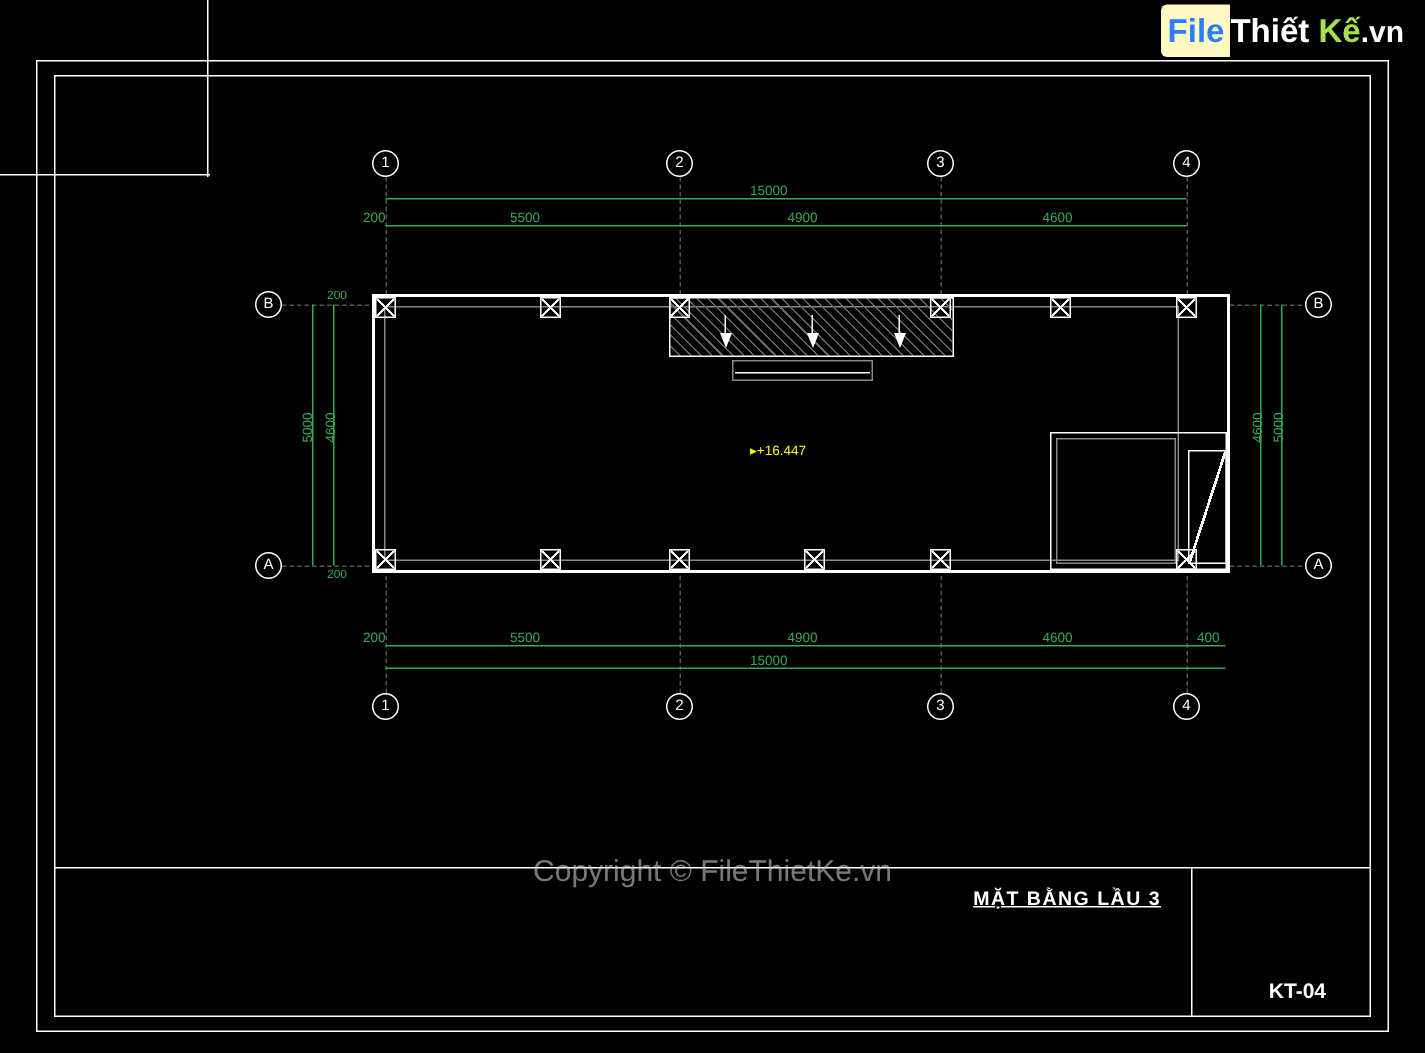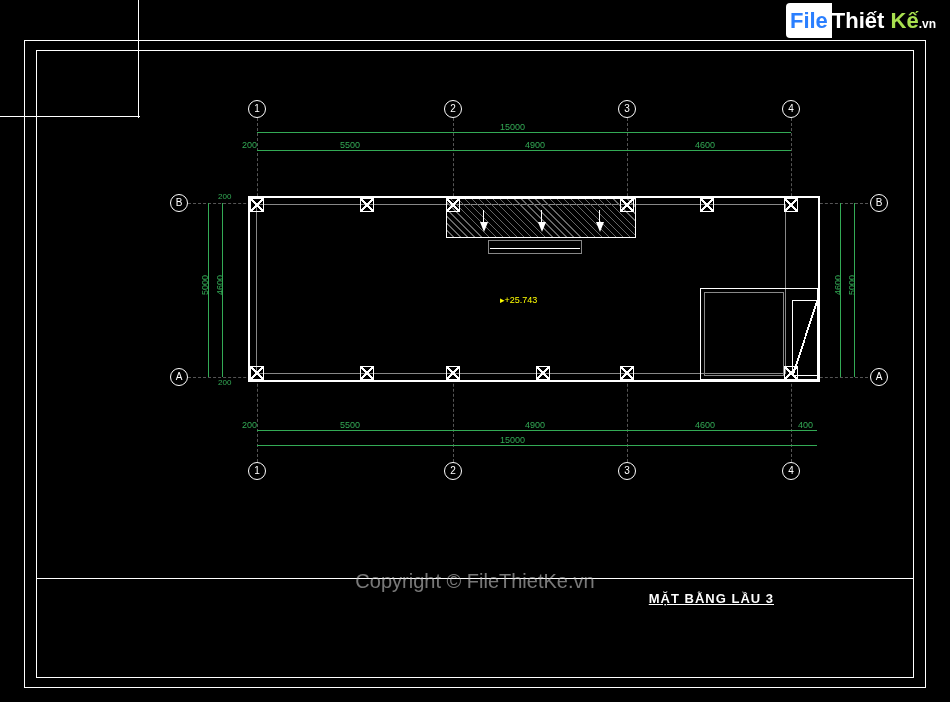--- a/index.html
+++ b/index.html
@@ -12,24 +12,24 @@
   overflow: hidden;
 }
 .watermark-logo {
   position: absolute;
   top: 8px;
   right: 14px;
   font-size: 22px;
   font-weight: bold;
   z-index: 10;
 }
-.watermark-logo .file { color: #2a7fff; background: #ffffff; padding: 5px 4px; border-radius: 4px 0 0 4px; }
+.watermark-logo .file { color: #2a7fff; background: #fef9c3; padding: 5px 4px; border-radius: 4px 0 0 4px; }
 .watermark-logo .thiet { color: #fff; }
 .watermark-logo .ke { color: #a8e04f; }
-.watermark-logo .vn { color: #fff; font-size: 12px; }
+.watermark-logo .vn { color: #fff; font-size: 20px; }
 .watermark-center {
   position: absolute;
   top: 570px;
   left: 50%;
   transform: translateX(-50%);
   color: rgba(200,200,200,0.6);
   font-size: 20px;
   z-index: 10;
 }
 .crosshair-h { position: absolute; top: 116px; left: 0; width: 140px; height: 1px; background: #fff; z-index: 5; }
@@ -149,20 +149,23 @@
 <div class="watermark-center">Copyright © FileThietKe.vn</div>
 
 <div class="crosshair-h"></div>
 <div class="crosshair-v"></div>
 
 <div class="frame-outer"></div>
 <div class="frame-inner"></div>
 
 <div class="title-block">
   <div class="title-text">MẶT BẰNG LẦU 3</div>
+  <div class="sheet-box">
+    <div class="sheet-no">KT-04</div>
+  </div>
 </div>
 
 <div class="drawing">
 
   <div class="grid-bubble" style="left:148px;top:30px">1</div>
   <div class="grid-bubble" style="left:344px;top:30px">2</div>
   <div class="grid-bubble" style="left:518px;top:30px">3</div>
   <div class="grid-bubble" style="left:682px;top:30px">4</div>
 
   <div class="grid-bubble" style="left:148px;top:392px">1</div>
@@ -238,16 +241,16 @@
   <div class="column" style="left:520px;top:296px"></div>
   <div class="column" style="left:684px;top:296px"></div>
 
   <div class="stair-box" style="left:600px;top:218px;width:118px;height:92px"></div>
   <div class="stair-box" style="left:604px;top:222px;width:80px;height:84px;border-color:#888"></div>
   <div style="position:absolute;left:692px;top:230px;width:26px;height:76px;border:1px solid #fff">
     <div style="position:absolute;left:0;top:0;width:100%;height:100%;background:linear-gradient(to bottom right,transparent 48%,#fff 48%,#fff 52%,transparent 52%)"></div>
   </div>
 
   <div class="elev-mark" style="left:400px;top:225px">
-    <span style="color:#ff0">▸</span><span>+25.743</span>
+    <span style="color:#ff0">▸</span><span>+16.447</span>
   </div>
 
 </div>
 
 </body></html>

